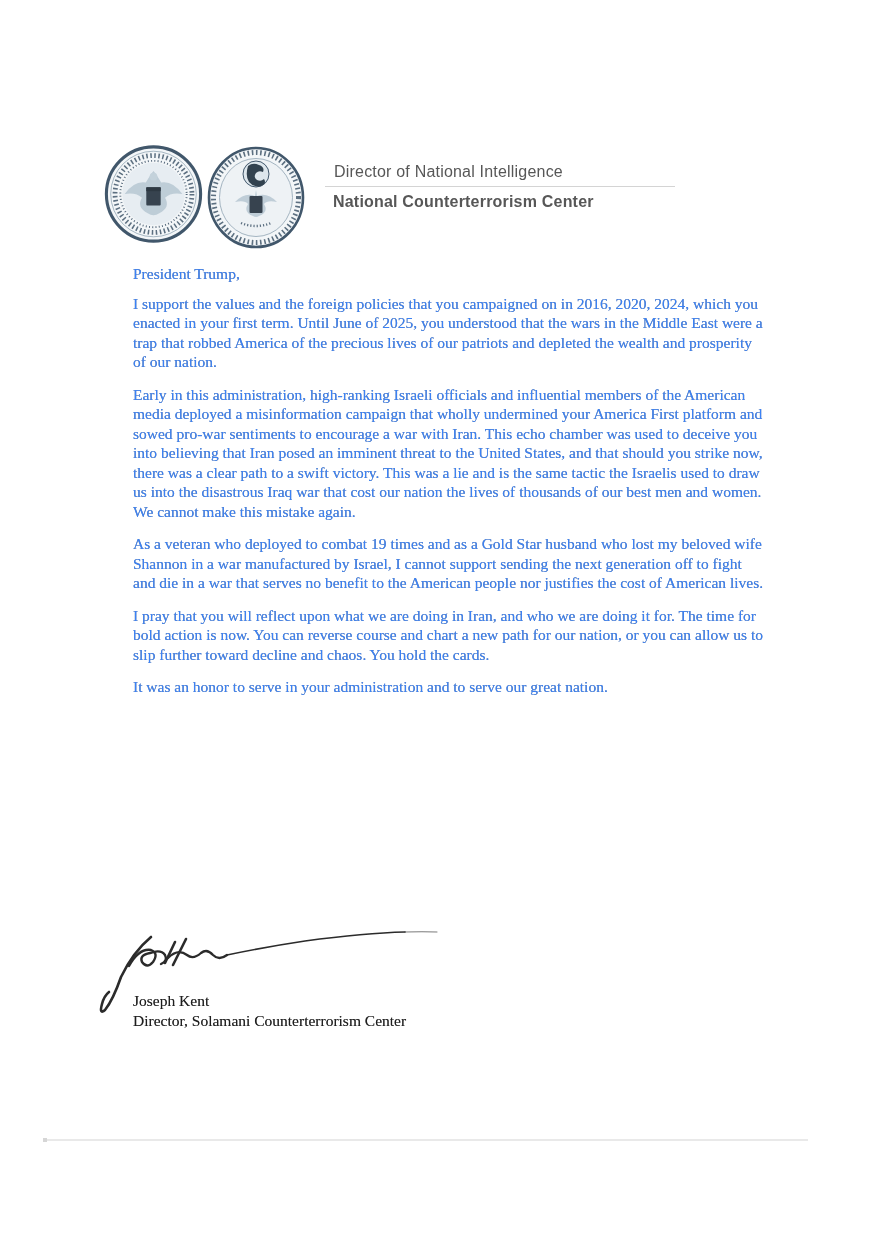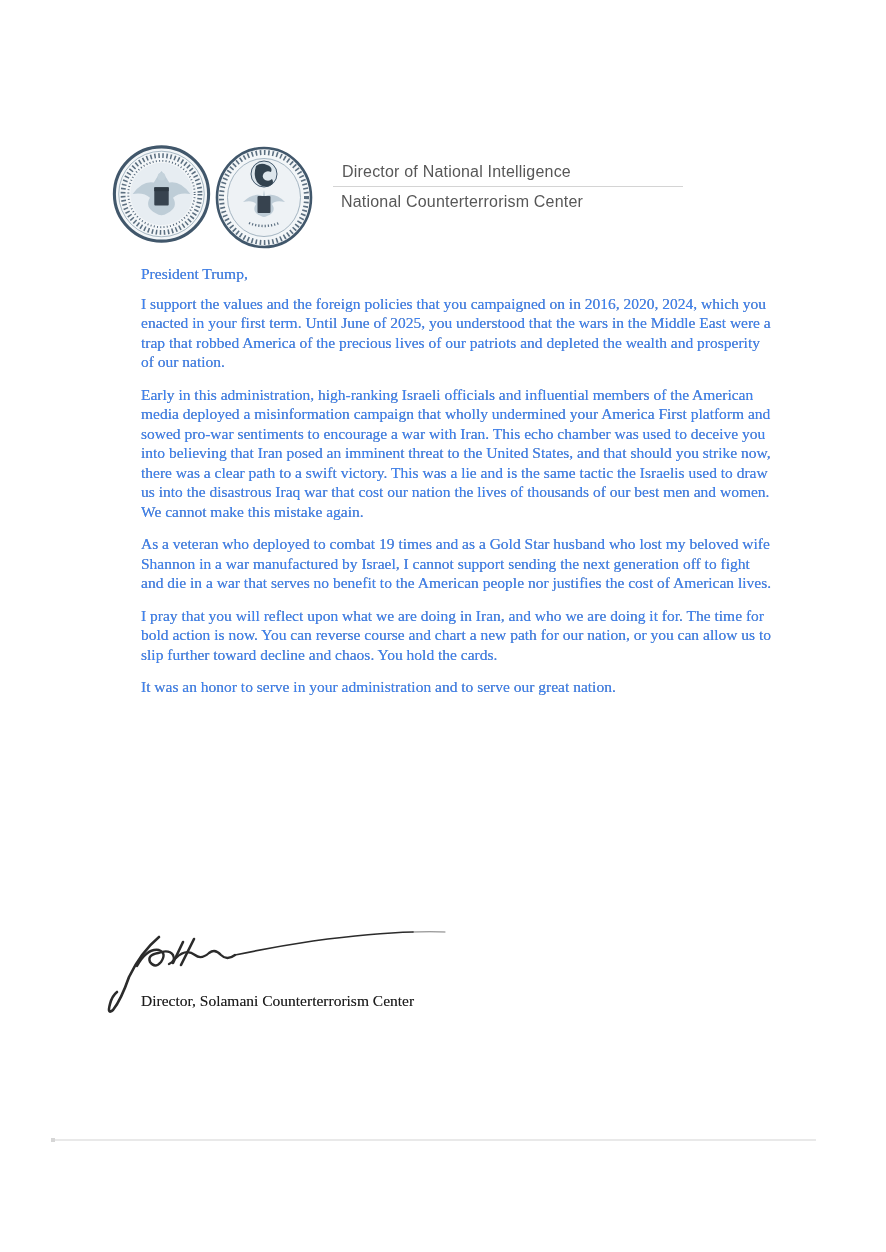--- a/index.html
+++ b/index.html
@@ -2,33 +2,32 @@
 <html><head>
 <meta charset="utf-8">
 <style>
   html,body{margin:0;padding:0;background:#ffffff;}
   .page{
     position:relative;
     width:808px;height:1252px;
     background:#ffffff;
     font-family:"Liberation Serif", serif;
     overflow:hidden;
-    margin-left:8px;
   }
   
   .seal{position:absolute;}
   .seal-odni{left:103px;top:144px;width:101px;height:100px;}
   .seal-nctc{left:207px;top:146px;width:98px;height:103px;}
   .lh-text{
     position:absolute;left:325px;top:163px;width:350px;
     font-family:"Liberation Sans", sans-serif;
     font-size:16px;color:#575757;letter-spacing:.2px;
   }
   .lh-line1{padding:0 0 5px 9px;border-bottom:1px solid #d4d4d4;}
-  .lh-line2{padding:6px 0 0 8px;}
+  .lh-line2{padding:6px 0 0 8px;font-weight:bold;}
   
   .letter-body{
     position:absolute;left:133px;top:264px;width:634px;
     font-size:15.5px;line-height:19.5px;color:#3b82f6;
     text-shadow:0 0 .45px rgba(30,30,30,.55);
   }
   .letter-body p{margin:0 0 13px 0;}
   .letter-body p.salutation{margin-bottom:10px;}
   
   .signature{position:absolute;left:95px;top:922px;width:352px;height:95px;}
@@ -100,19 +99,20 @@
       <path stroke-width="2.6" d="M91 17 L78 43"></path>
 
       <path stroke-width="2.3" d="M73 36 Q83 26 92 33 Q98 38 106 31 Q112 26 118 33 Q124 39 132 33"></path>
 
       <path stroke-width="1.7" d="M132 33 Q170 25 210 19 Q270 11 310 10"></path>
       <path stroke-width="0.9" d="M310 10 Q328 9.5 342 10" opacity="0.7"></path>
     </g>
   </svg>
 
   <div class="signer">
+    <div>Joseph Kent</div>
     <div>Director, Solamani Counterterrorism Center</div>
   </div>
 
   <div class="bottom-rule"></div>
   <div class="bottom-rule-cap"></div>
 
 </div>
 
 </body></html>

